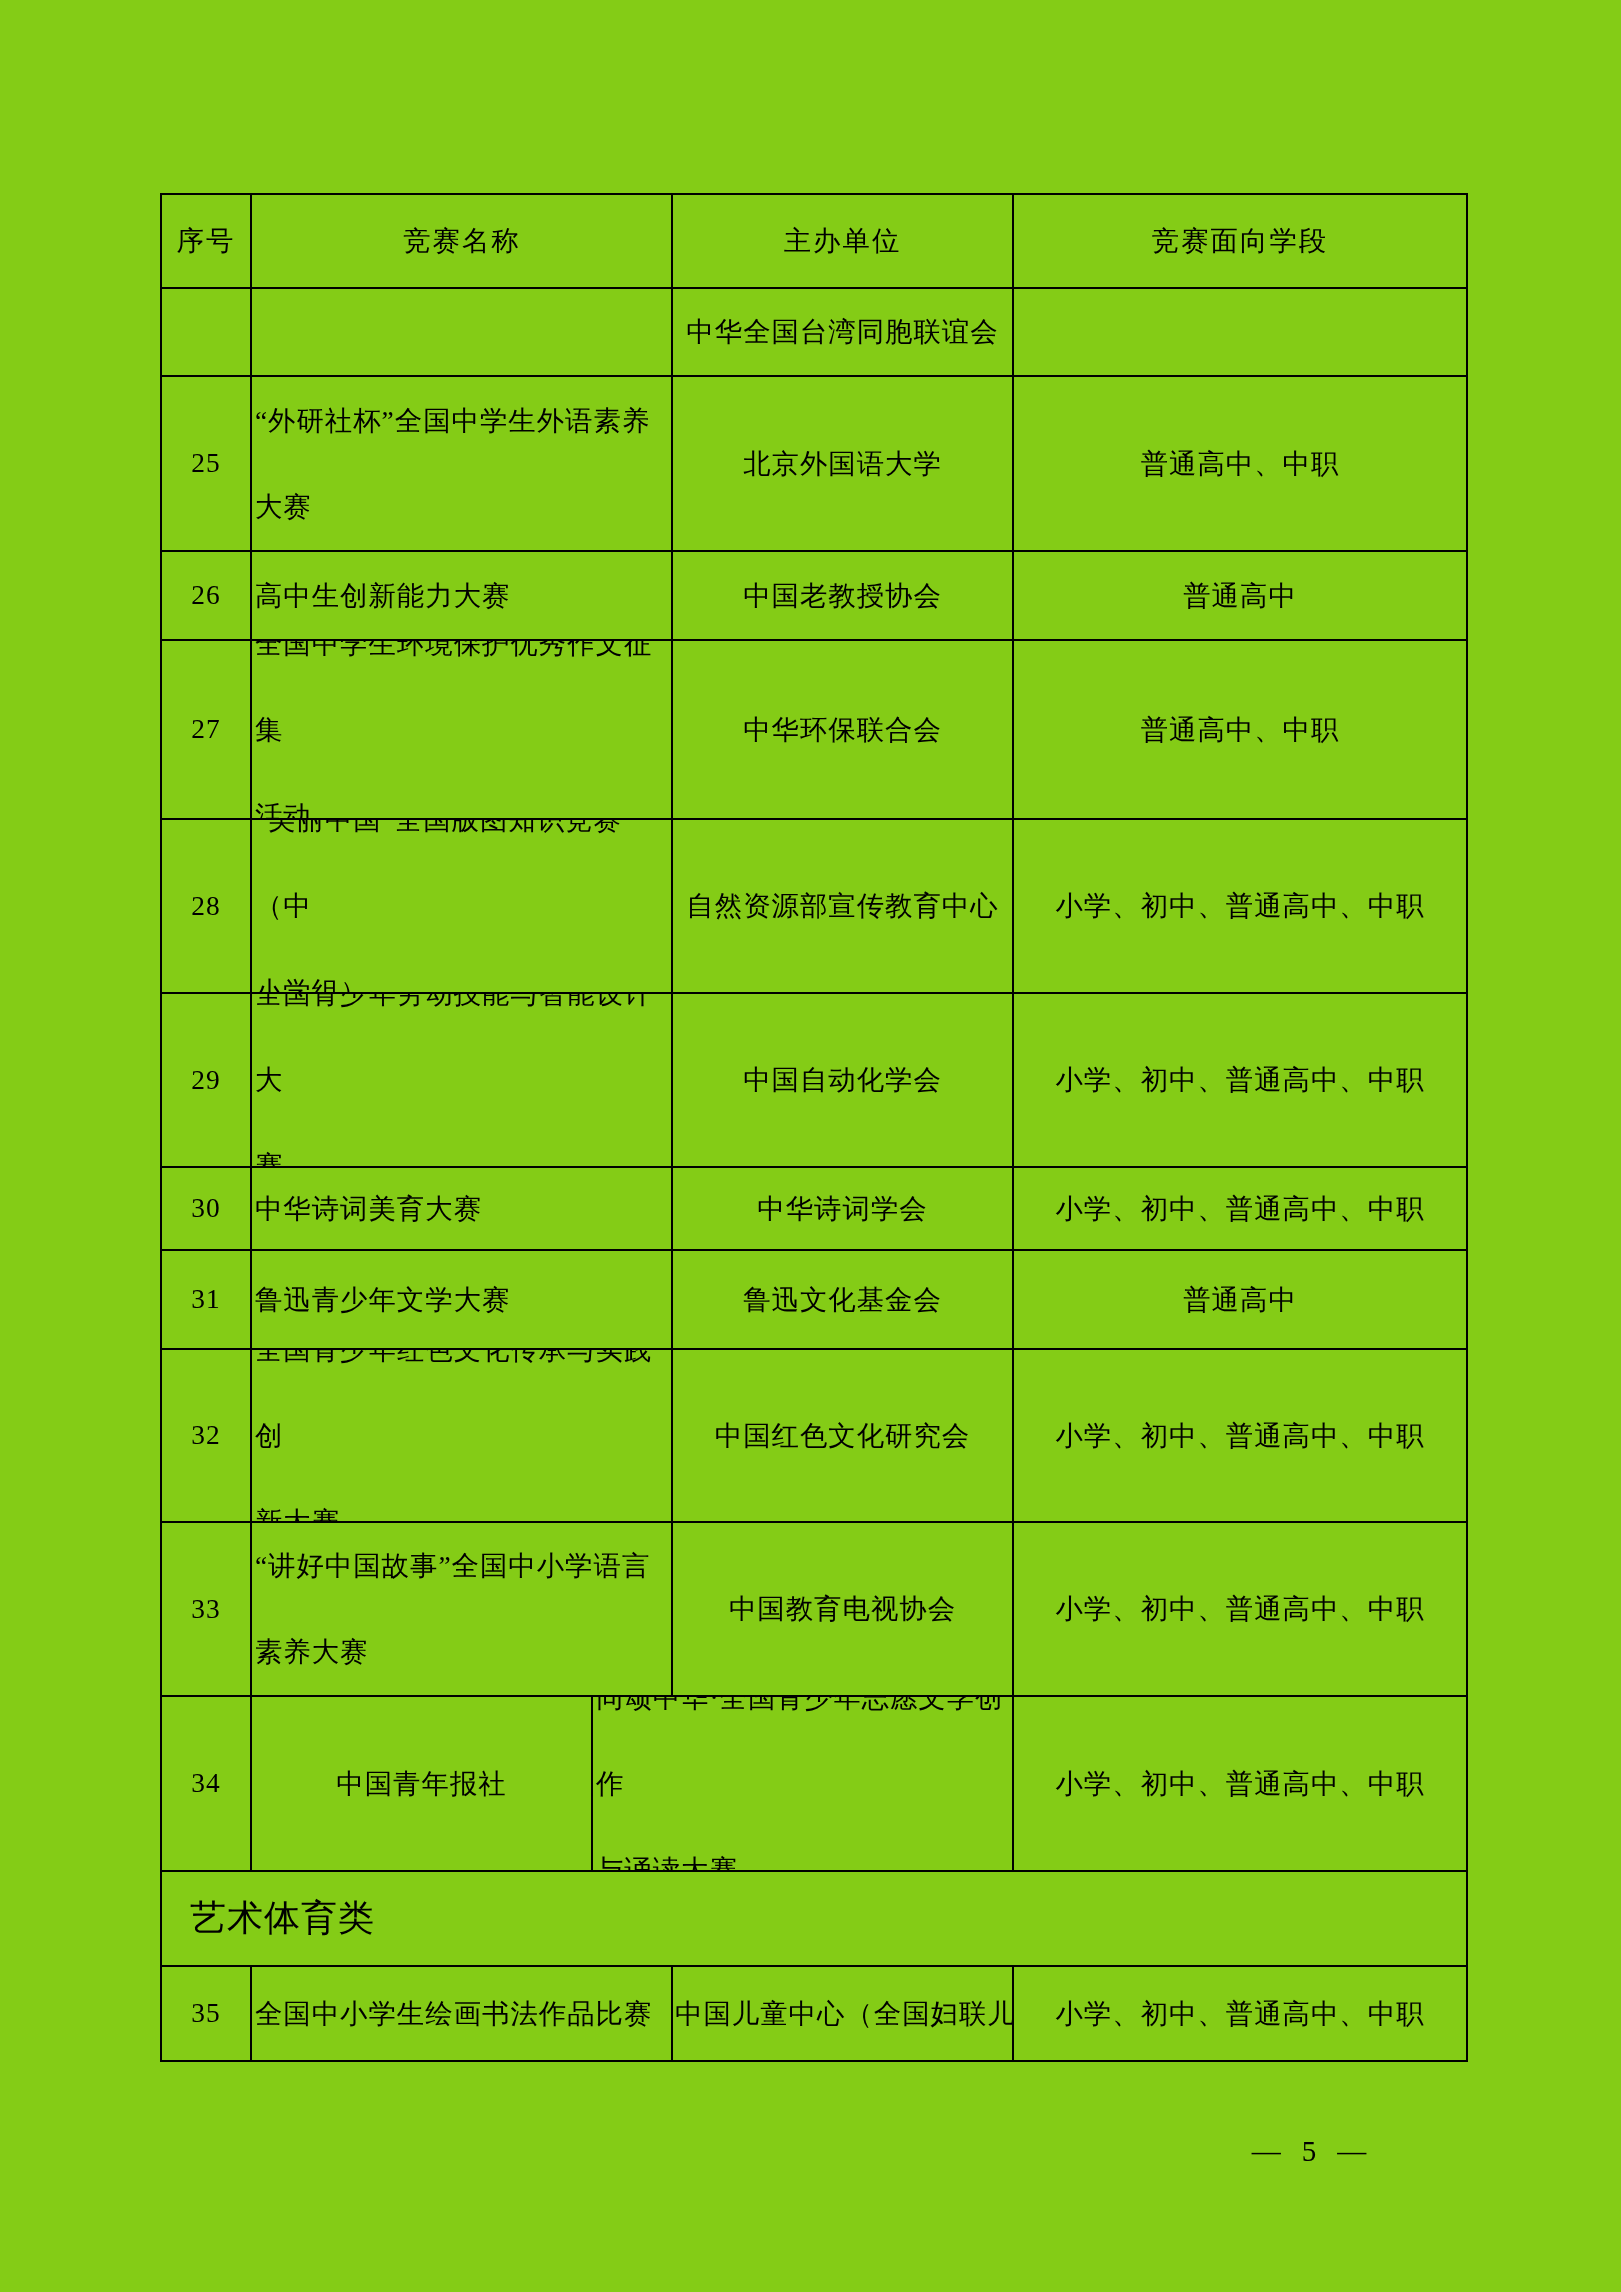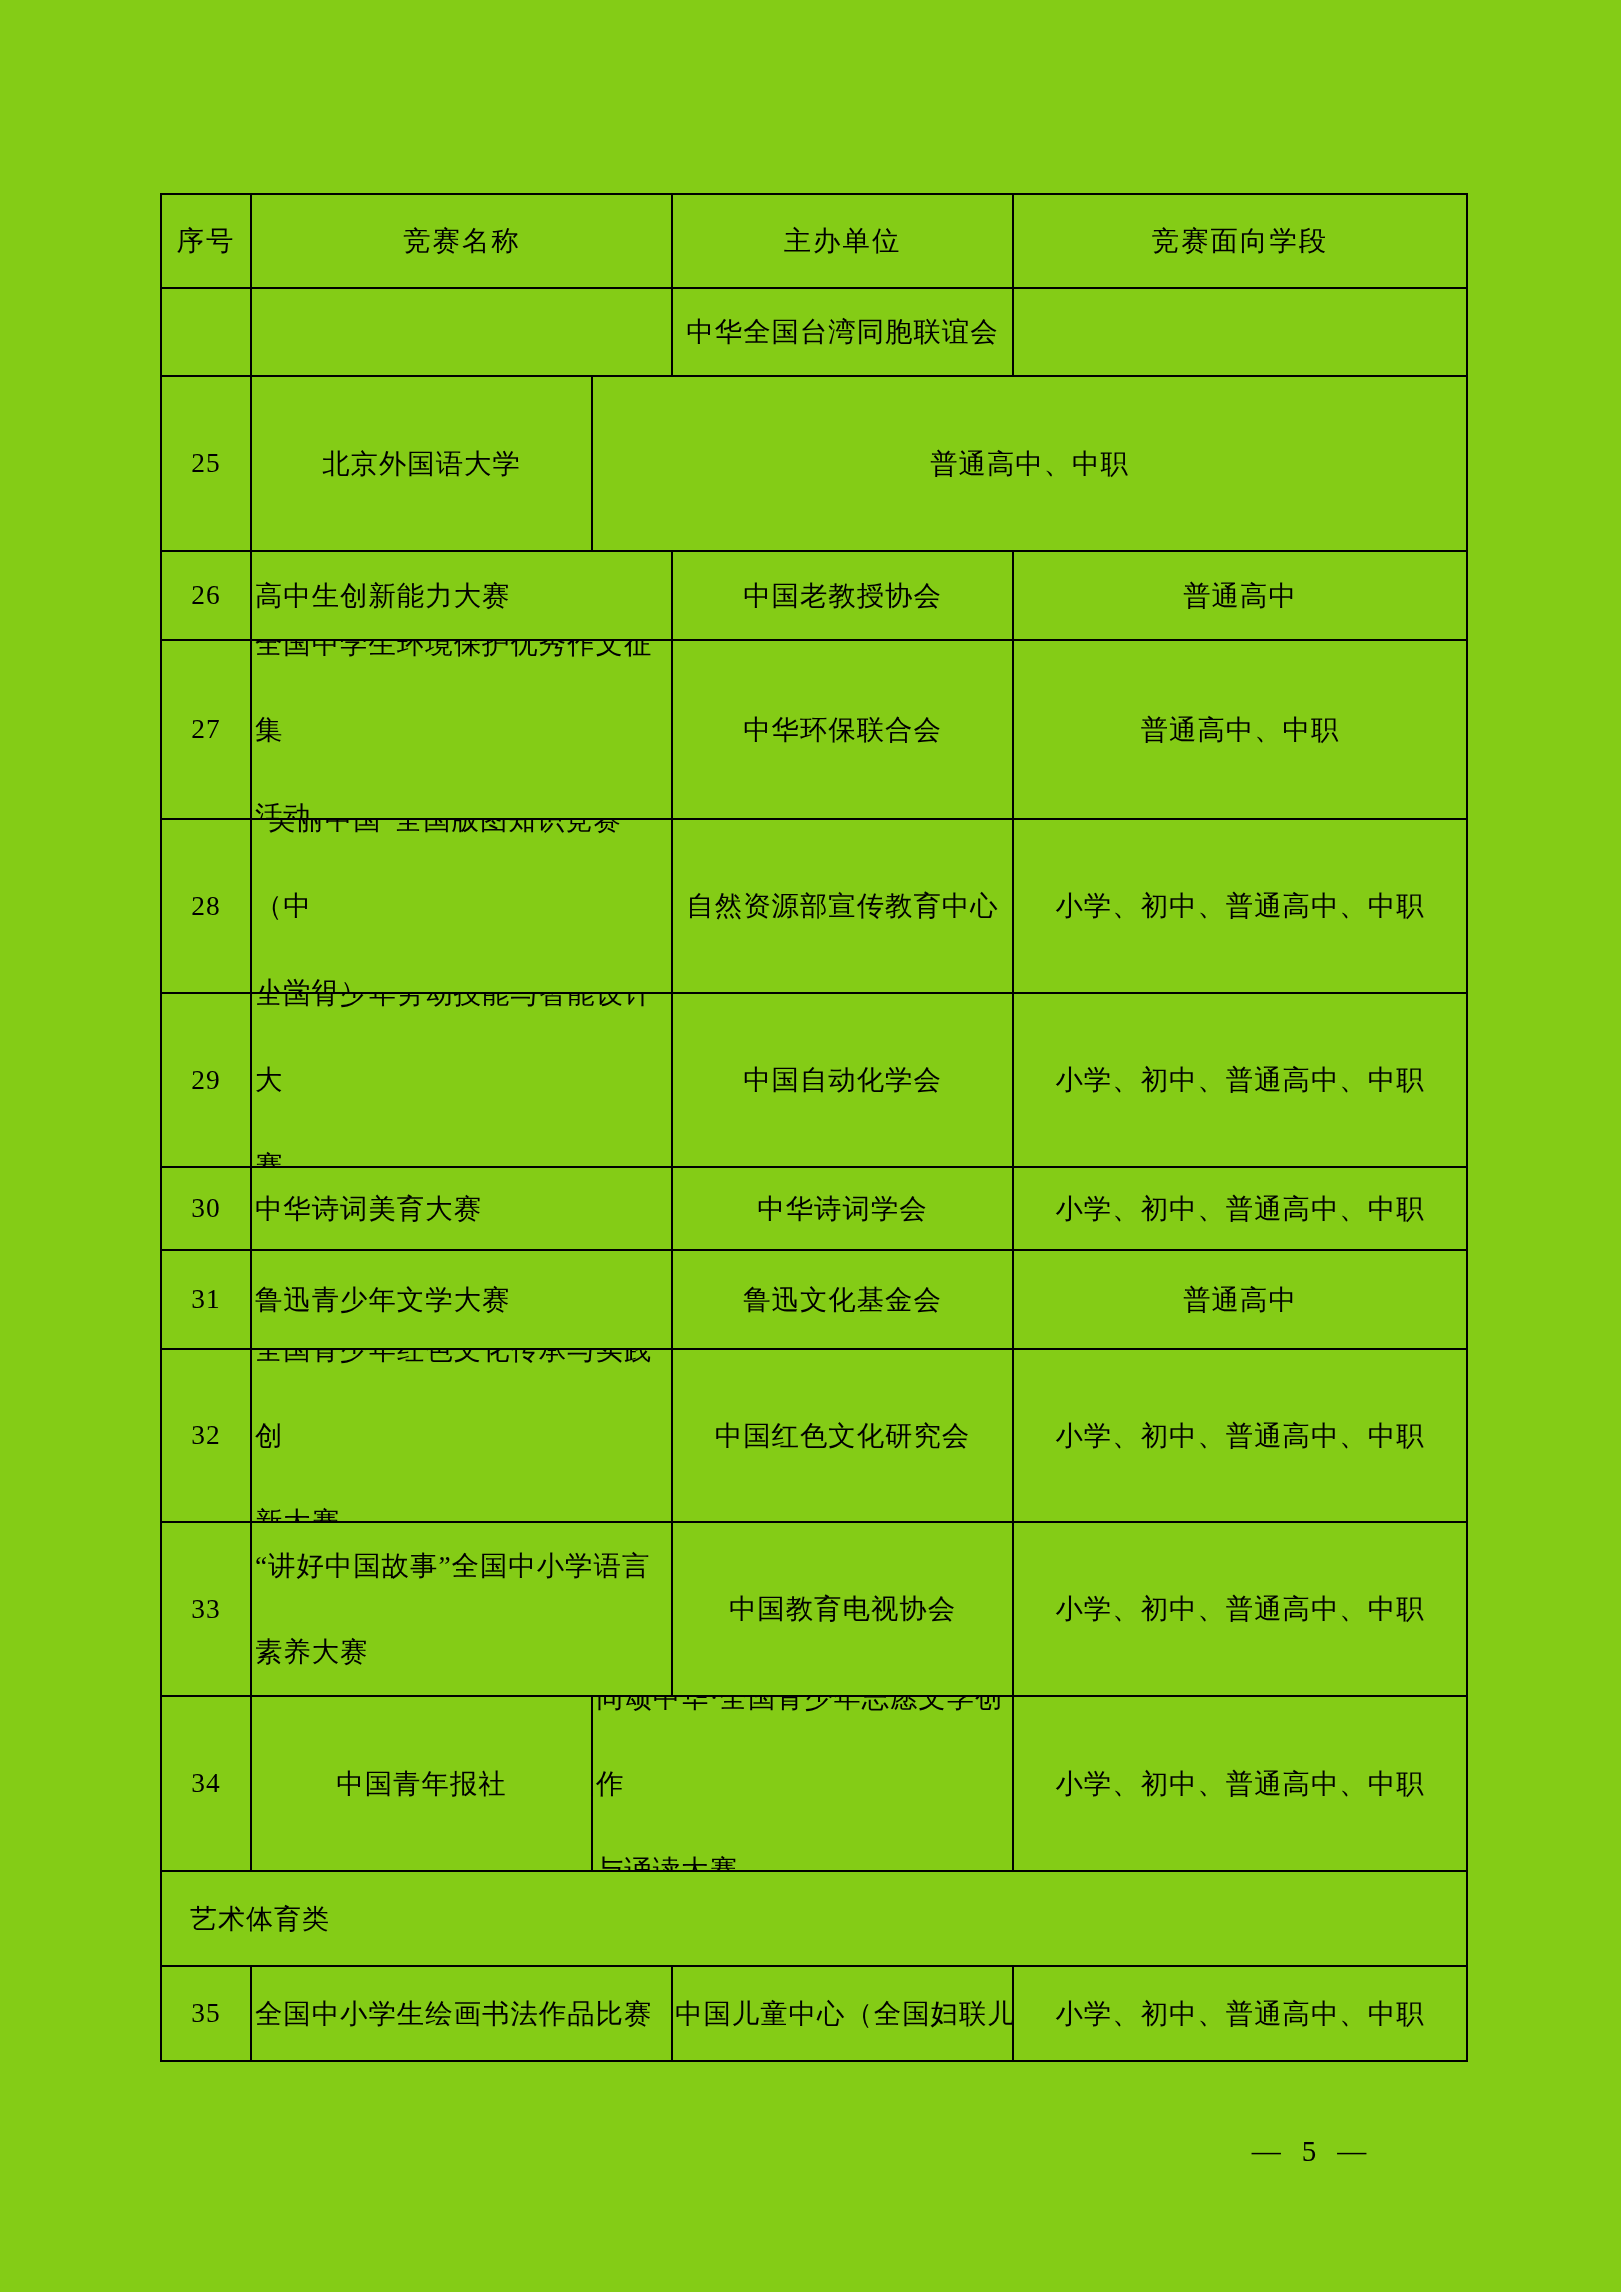--- a/index.html
+++ b/index.html
@@ -41,21 +41,21 @@
     line-height:86px;
     justify-content:flex-start;
   }
   .c3{width:341px;border-right:2px solid #000;justify-content:center;text-align:center;}
   .c4{flex:1;justify-content:center;text-align:left;}
   .hdr .c{justify-content:center;white-space:normal;line-height:normal;letter-spacing:2px;}
   .section-cell{
     width:100%;box-sizing:border-box;
     display:flex;align-items:center;
     padding-left:28px;
-    font-size:27px;letter-spacing:1px;
+    font-size:36px;letter-spacing:1px;
   }
   .org-left{justify-content:flex-start;white-space:nowrap;padding-left:2px;}
   .footer{
     position:absolute;top:2135px;left:1233px;width:153px;
     font-size:29px;text-align:center;word-spacing:11.8px;
     letter-spacing:1px;
   }
 </style>
 </head>
 <body>
@@ -73,20 +73,22 @@
 
     <div class="row" style="height:88px">
       <div class="c c1"></div>
       <div class="c c2"></div>
       <div class="c c3">中华全国台湾同胞联谊会</div>
       <div class="c c4"></div>
     </div>
 
     <div class="row" style="height:175px">
       <div class="c c1">25</div>
+      <div class="c c2">“外研社杯”全国中学生外语素养
+大赛</div>
       <div class="c c3">北京外国语大学</div>
       <div class="c c4">普通高中、中职</div>
     </div>
 
     <div class="row" style="height:89px">
       <div class="c c1">26</div>
       <div class="c c2">高中生创新能力大赛</div>
       <div class="c c3">中国老教授协会</div>
       <div class="c c4">普通高中</div>
     </div>

